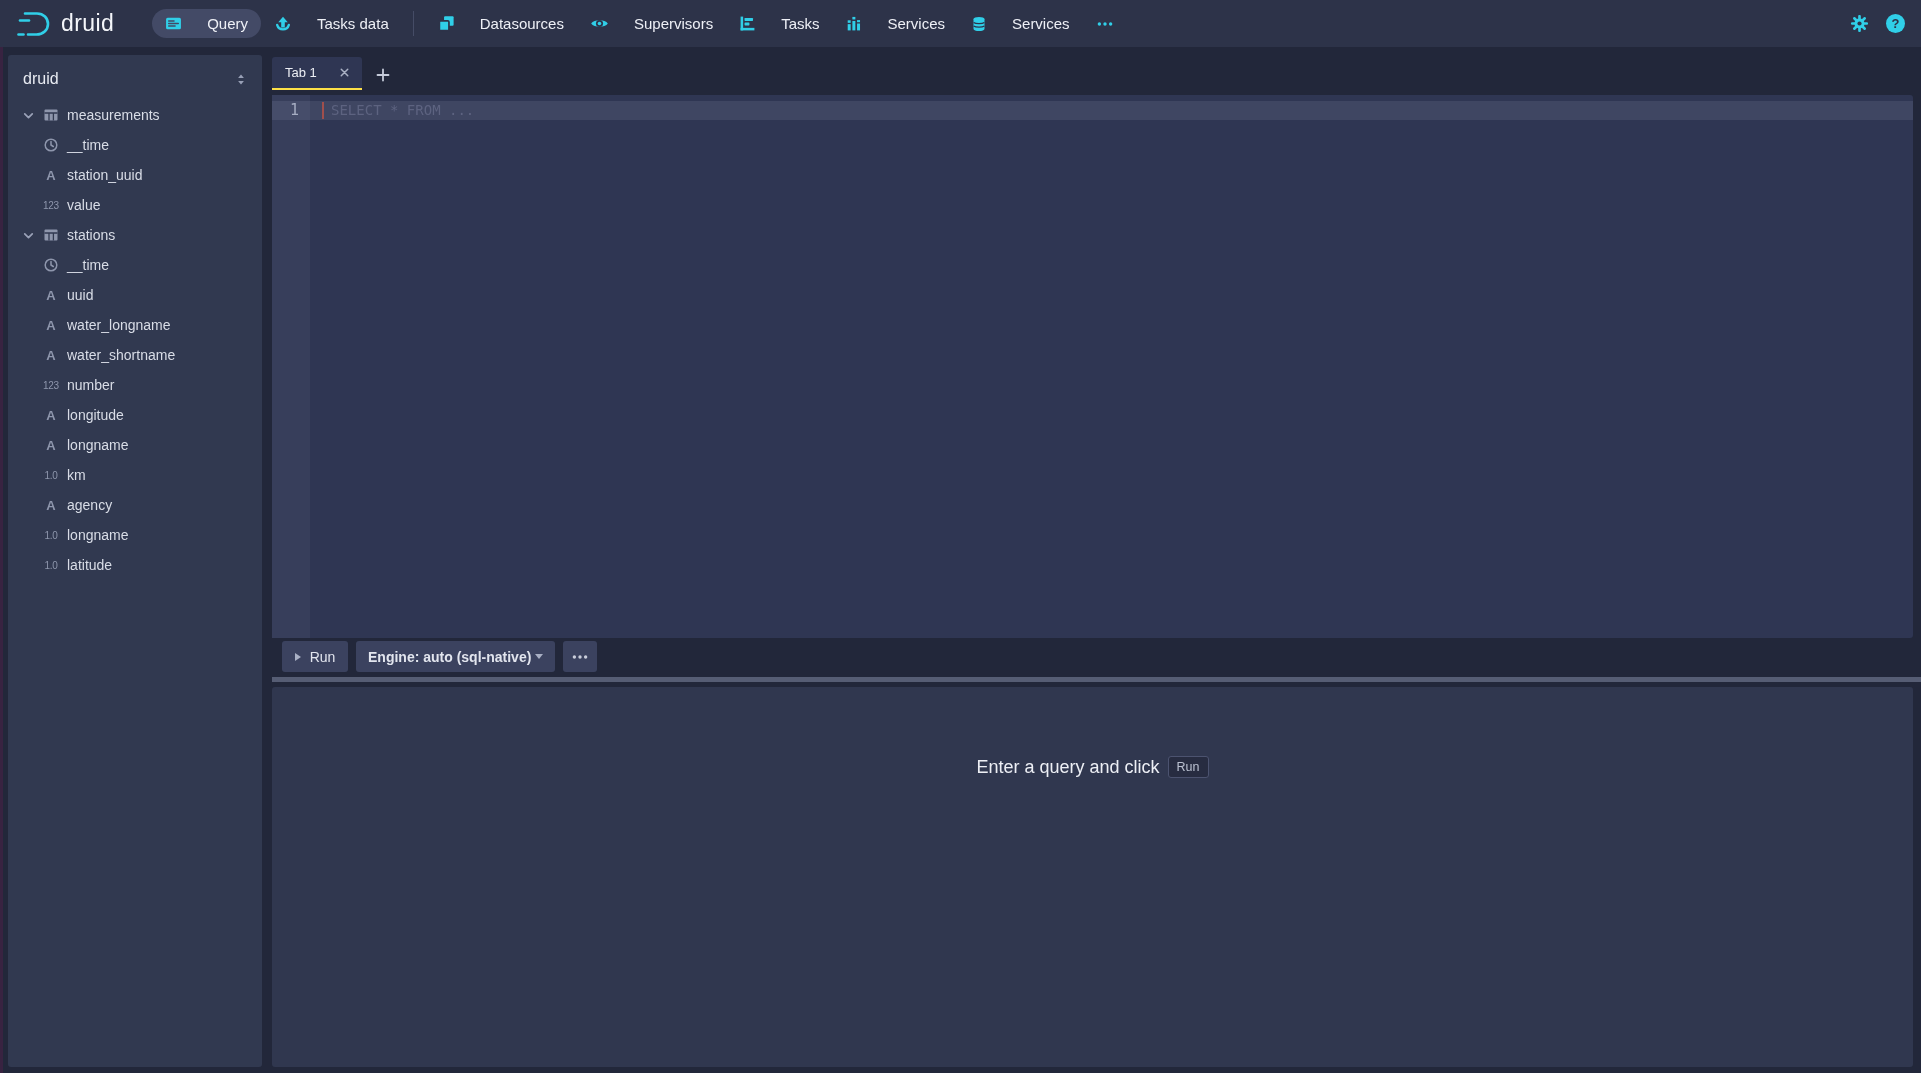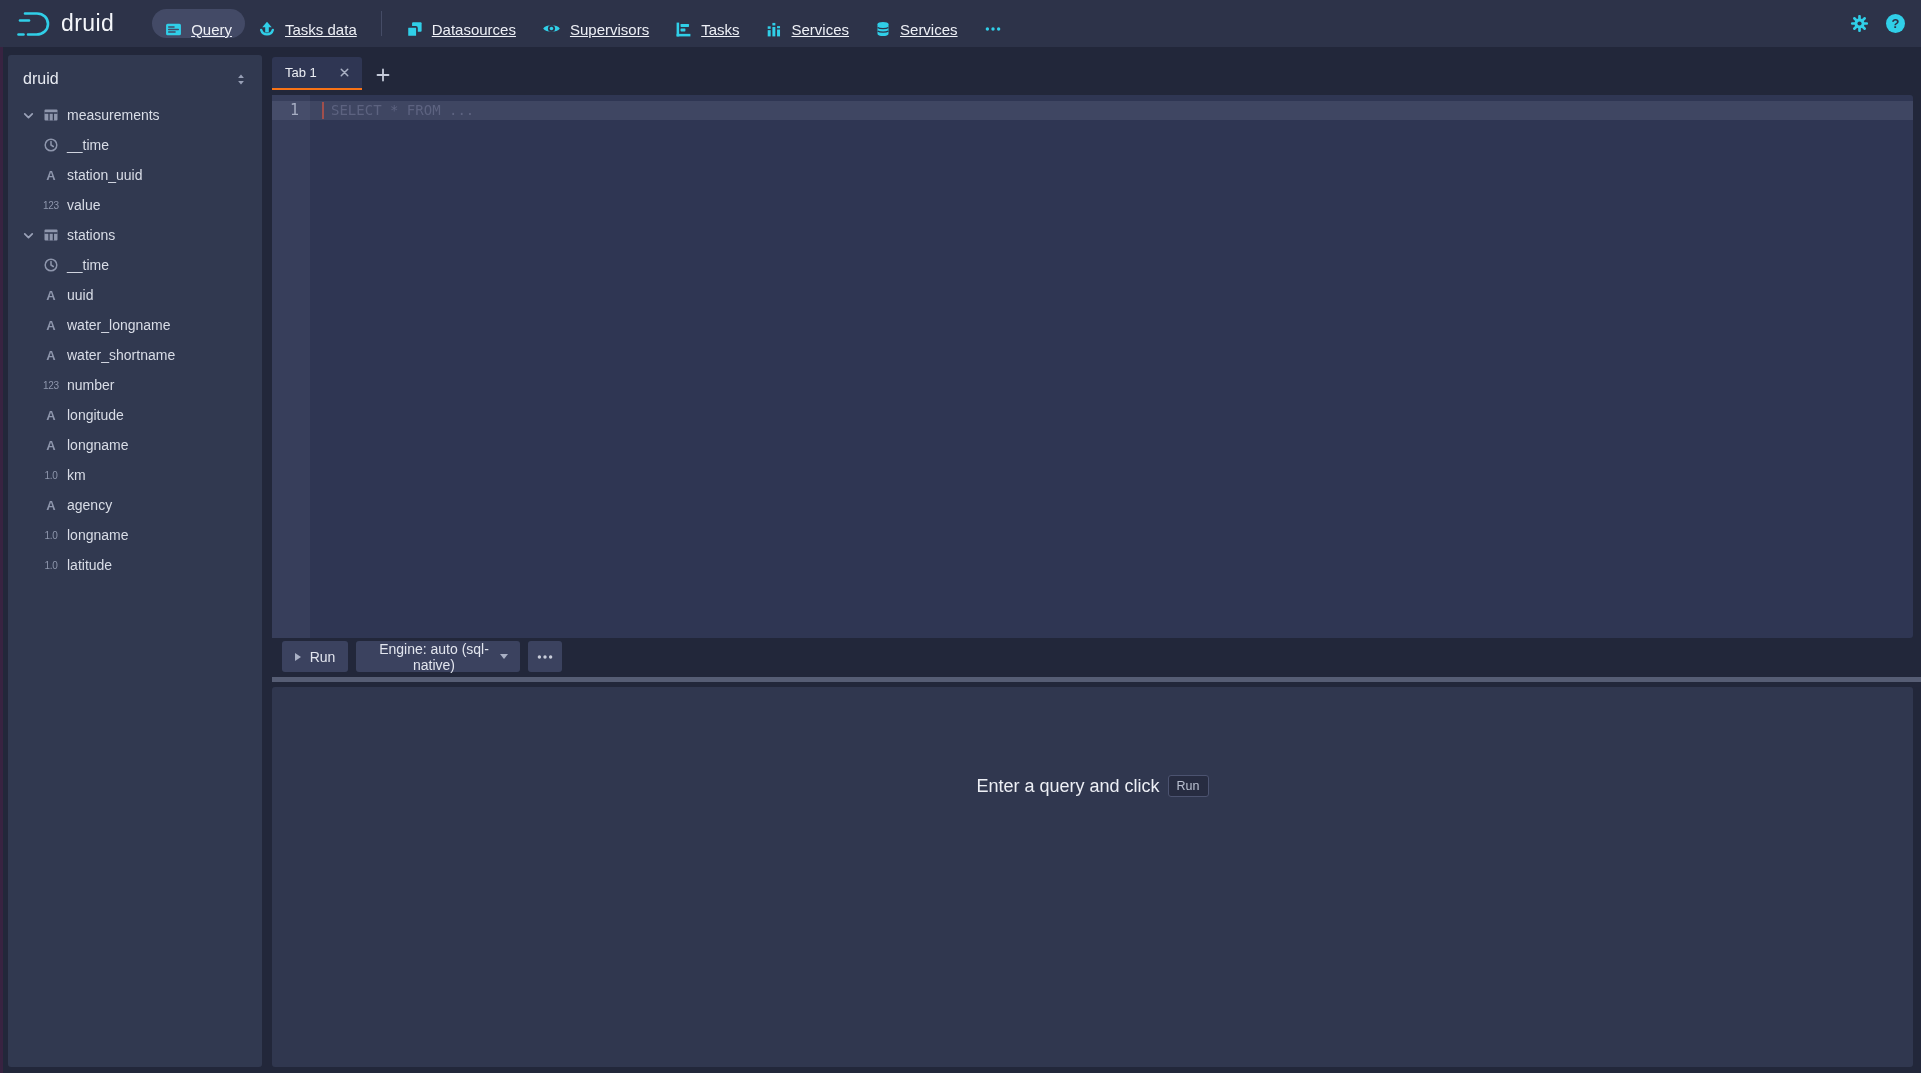--- a/index.html
+++ b/index.html
@@ -13,22 +13,22 @@
   .left-strip { position:absolute; left:0; top:47px; bottom:0; width:3px; background:#382341; }
 
   
   .navbar {
     position:absolute; top:0; left:0; right:0; height:47px;
     background:#2d3349; display:flex; align-items:center; padding:0 16px; z-index:10;
   }
   .brand { display:flex; align-items:center; gap:9px; margin-right:38px; cursor:pointer; }
   .brand-text { color:#f4f6fa; font-size:23px; font-weight:500; letter-spacing:.4px; }
   .nav-item {
-    display:flex; align-items:flex-end; gap:9px; height:29px; padding:0 13px;
-    border-radius:15px; color:#eef0f6; font-size:15px; cursor:pointer; white-space:nowrap;text-decoration:underline;
+    display:flex; align-items:center; gap:25px; height:29px; padding:0 13px;
+    border-radius:15px; color:#eef0f6; font-size:15px; cursor:pointer; white-space:nowrap;
   }
   .nav-item.active { background:#434a66; }
   .nav-sep { width:1px; height:25px; background:#454c66; margin:0 11px; }
   .nav-right { margin-left:auto; display:flex; align-items:center; gap:17px; }
   .help-circle {
     width:19px; height:19px; border-radius:50%; background:#30cfe8;
     display:flex; align-items:center; justify-content:center;
     color:#2d3349; font-size:13px; font-weight:bold; cursor:pointer;
   }
   .icon-btn { display:flex; align-items:center; cursor:pointer; }
@@ -50,21 +50,21 @@
   .trow.child { padding-left:34px; }
   .chev { width:16px; height:16px; margin-right:6px; display:flex; align-items:center; justify-content:center; }
   .ticon { width:18px; margin-right:7px; display:flex; align-items:center; justify-content:center; flex:none; }
   .glyph-a { color:#8e96ac; font-size:13px; font-weight:bold; }
   .glyph-num { color:#8e96ac; font-size:10px; font-weight:normal; letter-spacing:-.3px; }
 
   
   .tabbar { position:absolute; left:272px; top:55px; right:8px; height:40px; }
   .tab {
     position:absolute; left:0; top:2px; width:90px; height:33px;
-    background:#2f3653; border-radius:3px 3px 0 0; border-bottom:2px solid #f97316;
+    background:#2f3653; border-radius:3px 3px 0 0; border-bottom:2px solid #fde047;
     display:flex; align-items:center; padding:0 9px 0 13px;
     color:#eceef4; font-size:13px; cursor:pointer;
   }
   .tab-close { margin-left:auto; display:flex; align-items:center; padding:2px; cursor:pointer; }
   .add-tab {
     position:absolute; left:99px; top:8px; width:24px; height:24px;
     display:flex; align-items:center; justify-content:center; border-radius:3px; cursor:pointer;
   }
 
   
@@ -83,33 +83,33 @@
     color:#5d6380; line-height:17px; white-space:pre;
   }
 
   
   .runbar { position:absolute; left:282px; top:641px; display:flex; gap:8px; }
   .btn {
     height:31px; background:#3b425f; border-radius:3px; border:none;
     display:flex; align-items:center; color:#e2e5ee; font-size:14px; cursor:pointer;
   }
   .btn-run { width:66px; justify-content:center; gap:9px; }
-  .btn-engine { width:164px; padding:0 12px; justify-content:space-between; }
+  .btn-engine { width:199px; padding:0 12px; justify-content:space-between;font-weight:bold; }
   .btn-more { width:34px; justify-content:center; }
   .tri-right { width:0; height:0; border-left:6px solid #a9b0c4; border-top:4px solid transparent; border-bottom:4px solid transparent; }
   .tri-down { width:0; height:0; border-top:5px solid #a9b0c4; border-left:4.5px solid transparent; border-right:4.5px solid transparent; }
 
   
   .splitter { position:absolute; left:272px; right:0; top:677px; height:5px; background:#565d74; cursor:row-resize; }
   .output {
     position:absolute; left:272px; top:687px; width:1641px; bottom:6px;
     background:#30374f; border-radius:3px;
   }
   .out-msg {
-    margin-top:88px; display:flex; align-items:center; justify-content:center; gap:8px;
+    margin-top:69px; display:flex; align-items:center; justify-content:center; gap:8px;
     color:#edeff5; font-size:18px;
   }
   .run-tag {
     background:#272c41; border:1px solid #4c5370; border-radius:3px;
     color:#bac0d0; font-size:12.5px; padding:2px 8px; line-height:16px;
   }
 </style>
 </head>
 <body>
 

